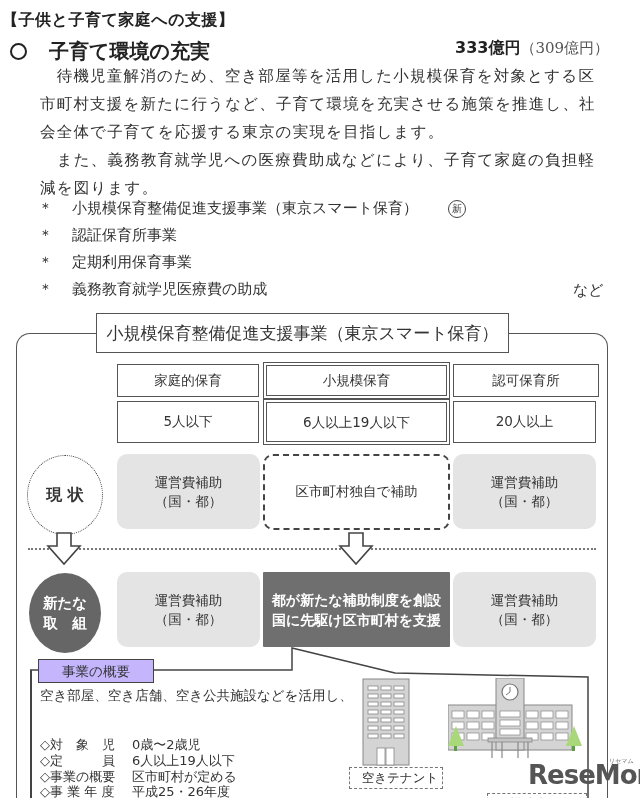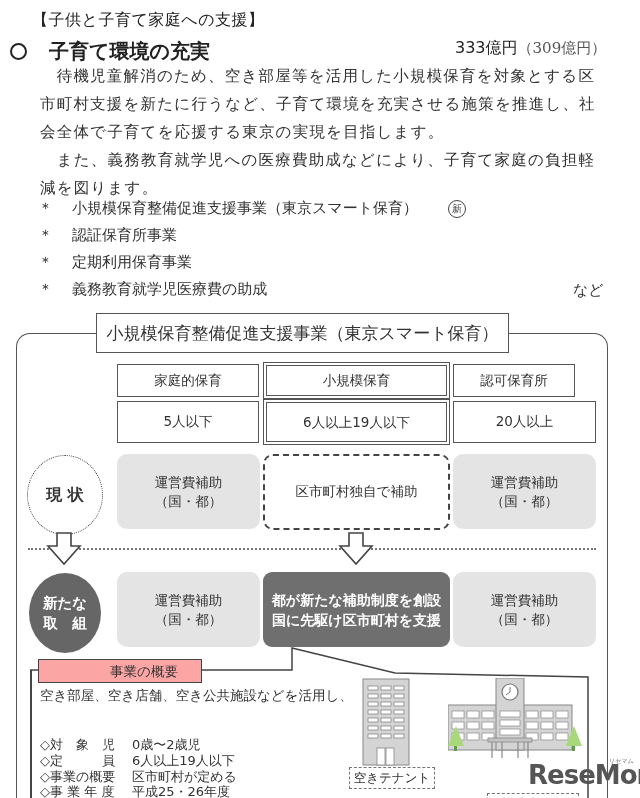--- a/index.html
+++ b/index.html
@@ -1,47 +1,47 @@
 <!DOCTYPE html>
 <html><head>
 <meta charset="utf-8">
 <style>
   html,body{margin:0;padding:0;background:#ffffff;}
   body{width:640px;height:798px;position:relative;overflow:hidden;color:#333;}
   .serif{font-family:"DejaVu Serif","Liberation Serif",serif;}
   .sans{font-family:"DejaVu Sans","Liberation Sans",sans-serif;}
   .abs{position:absolute;}
-  #section-title{left:2px;top:10px;font-size:16px;font-weight:normal;letter-spacing:0.5px;color:#222;margin-left:30px;}
+  #section-title{left:2px;top:10px;font-size:16px;font-weight:bold;letter-spacing:0.5px;color:#222;}
   #item-heading{left:10px;top:38px;font-size:20px;font-weight:bold;color:#222;}
   #item-heading .circle{display:inline-block;width:13px;height:13px;border:2px solid #222;border-radius:50%;vertical-align:-2px;margin-right:22px;}
   #budget{left:455px;top:38px;font-size:16px;color:#222;}
-  #budget b{font-weight:normal;}
+  #budget b{font-weight:bold;}
   #budget span{color:#555;font-family:"DejaVu Serif","Liberation Serif",serif;font-weight:normal;font-size:15px;}
   .para{left:40px;width:570px;font-size:15.5px;line-height:28px;color:#333;letter-spacing:1.2px;}
   .bullet{left:38px;font-size:15px;color:#333;}
   .bullet .star{display:inline-block;width:34px;}
   .shin{display:inline-block;width:16px;height:16px;border:1px solid #444;border-radius:50%;font-size:10px;line-height:16px;text-align:center;margin-left:30px;vertical-align:1px;}
   #nado{left:573px;top:281px;font-size:15px;color:#333;}
 
   
   #frame{left:16px;top:333px;width:590px;height:480px;border:1.5px solid #555;border-radius:14px 14px 0 0;border-bottom:none;}
   #frame-title{left:96px;top:313px;width:411px;height:38px;background:#fff;border:1.5px solid #555;font-size:17px;text-align:center;line-height:38px;color:#333;}
   .hbox{background:#fff;border:1.5px solid #555;text-align:center;font-size:13.5px;color:#333;box-sizing:border-box;}
   .hbox.dbl{border:4px double #555;}
   .gbox{background:#e4e4e4;border-radius:10px;text-align:center;font-size:13.5px;color:#333;box-sizing:border-box;display:flex;align-items:center;justify-content:center;line-height:19px;}
   .dashbox{border:2px dashed #444;border-radius:10px;text-align:center;font-size:13.5px;color:#333;box-sizing:border-box;display:flex;align-items:center;justify-content:center;}
-  .darkbox{background:#6f6f6f;border-radius:9px;color:#fff;font-weight:bold;font-size:14px;line-height:20px;text-align:center;display:flex;align-items:center;justify-content:center;box-sizing:border-box;}
+  .darkbox{background:#6f6f6f;border-radius:1px;color:#fff;font-weight:bold;font-size:14px;line-height:20px;text-align:center;display:flex;align-items:center;justify-content:center;box-sizing:border-box;}
   #status-circle{left:27px;top:455px;width:74px;height:78px;border:1.5px dotted #333;border-radius:50%;display:flex;align-items:center;justify-content:center;font-size:16px;font-weight:bold;color:#333;}
   #new-circle{left:29px;top:573px;width:72px;height:80px;background:#666;border-radius:50%;display:flex;align-items:center;justify-content:center;font-size:14.5px;font-weight:bold;color:#fff;text-align:center;line-height:20px;}
   #divider{left:28px;top:548px;width:568px;border-top:2px dotted #777;}
-  #summary-tab{left:38px;top:659px;width:114px;height:22px;border:1.5px solid #444;background:#fca5a5;font-size:13.5px;text-align:center;line-height:22px;color:#333;padding-left:48px;}
+  #summary-tab{left:38px;top:659px;width:114px;height:22px;border:1.5px solid #444;background:#c4b5fd;font-size:13.5px;text-align:center;line-height:22px;color:#333;}
   #summary-text{left:40px;top:686px;font-size:13.5px;line-height:18px;color:#333;}
   .spec{left:40px;font-size:13px;color:#333;}
   .spec .k{display:inline-block;width:92px;}
-  .label-dash{border:1.5px dashed #777;font-size:12.5px;text-align:center;color:#333;background:#fff;}
+  .label-dash{border:1.5px dashed #777;font-size:12.5px;text-align:center;color:#333;background:#fff;padding-left:8px;}
   #watermark{left:528px;top:760px;font-size:26px;font-weight:bold;color:#555;letter-spacing:-1px;}
   #watermark-sub{left:609px;top:757px;font-size:6px;color:#666;}
 </style>
 </head>
 <body class="sans">
 
 <div id="section-title" class="abs sans">【子供と子育て家庭への支援】</div>
 
 <div id="item-heading" class="abs sans">
   <span class="circle"></span><span>子育て環境の充実</span>
@@ -65,21 +65,21 @@
 <div class="abs bullet serif" style="top:280px;">
   <span class="star">＊</span><span>義務教育就学児医療費の助成</span>
 </div>
 <div id="nado" class="abs serif">など</div>
 
 <div id="frame" class="abs"></div>
 <div id="frame-title" class="abs sans">小規模保育整備促進支援事業（東京スマート保育）</div>
 
 <div class="abs hbox" style="left:117px;top:364px;width:142px;height:33px;line-height:30px;">家庭的保育</div>
 <div class="abs hbox dbl" style="left:263px;top:362px;width:187px;height:37px;line-height:29px;">小規模保育</div>
-<div class="abs hbox" style="left:453px;top:364px;width:122px;height:33px;line-height:30px;">認可保育所</div>
+<div class="abs hbox" style="left:453px;top:364px;width:146px;height:33px;line-height:30px;">認可保育所</div>
 
 <div class="abs hbox" style="left:117px;top:401px;width:142px;height:42px;line-height:39px;">5人以下</div>
 <div class="abs hbox dbl" style="left:263px;top:399px;width:187px;height:46px;line-height:38px;">6人以上19人以下</div>
 <div class="abs hbox" style="left:453px;top:401px;width:143px;height:42px;line-height:39px;">20人以上</div>
 
 <div id="status-circle" class="abs">現 状</div>
 <div class="abs gbox" style="left:117px;top:454px;width:143px;height:75px;">
   <div>
       <div>運営費補助</div>
       <div>（国・都）</div>

